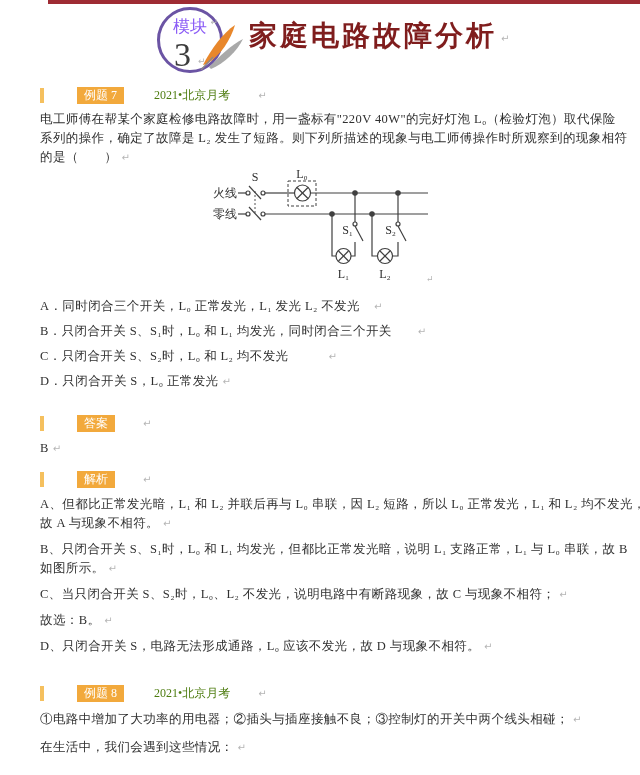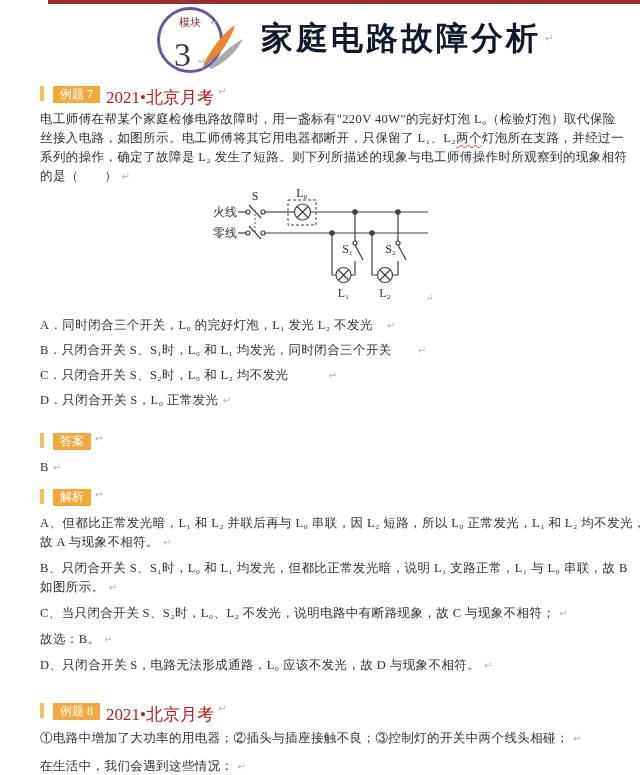--- a/index.html
+++ b/index.html
@@ -7,35 +7,35 @@
     width:640px;height:775px;position:relative;background:#ffffff;
     font-family:"Liberation Serif","DejaVu Serif",serif;
     color:#2f2f2f;overflow:hidden;
   }
   .top-bar{position:absolute;top:0;left:48px;right:0;height:4px;background:#9E2B33;}
   
   .header{position:absolute;top:7px;left:157px;display:flex;align-items:flex-start;}
   .module-circle{position:relative;width:60px;height:60px;border:3px solid #6B54A4;
     border-radius:50%;background:#fff;flex:0 0 auto;z-index:1;}
   .module-label{position:absolute;top:5px;left:50%;transform:translateX(-50%);
-    font-size:11px;color:#7f1d1d;white-space:nowrap;}
+    font-size:17px;color:#8b5cf6;white-space:nowrap;}
   .module-number{position:absolute;bottom:-4px;left:14px;font-size:34px;color:#3c3c3c;}
   .module-ret{position:absolute;font-size:9px;color:#b5b5b5;font-family:"DejaVu Sans",sans-serif;}
   .mret1{top:7px;right:2px;}
   .mret2{bottom:4px;left:38px;}
   .feather{margin-left:-24px;margin-top:16px;z-index:2;flex:0 0 auto;}
-  .page-title{font-size:32px;color:#0f172a;letter-spacing:3px;margin-left:16px;margin-top:10px;
+  .page-title{font-size:28px;color:#7f1d1d;letter-spacing:3px;margin-left:4px;margin-top:10px;
     white-space:nowrap;}
   
   .content{position:absolute;top:86px;left:40px;right:30px;}
-  .sec-head{display:flex;align-items:flex-start;height:18px;}
+  .sec-head{display:flex;align-items:center;height:18px;gap:24px;}
   .vbar{width:4px;height:15px;background:#F5C05E;margin-right:9px;flex:0 0 auto;}
   .badge{background:#F2A93C;color:#ffffff;font-size:12px;line-height:17px;
     padding:0 7px;white-space:nowrap;}
-  .source{color:#b91c1c;font-size:17px;margin-left:6px;white-space:nowrap;}
+  .source{color:#4d7c0f;font-size:12px;margin-left:6px;white-space:nowrap;}
   .ret{color:#b5b5b5;font-size:10px;margin-left:4px;font-family:"DejaVu Sans",sans-serif;}
   .line{margin:0;font-size:12.5px;line-height:19px;letter-spacing:0.4px;white-space:nowrap;}
   .para{margin-top:6px;}
   .squiggle{text-decoration:underline wavy #e03c31;text-decoration-thickness:1px;text-underline-offset:2px;}
   .options7{margin-top:8px;}
   .options7 .line{line-height:24px;}
   .figure{margin-left:140px;margin-top:3px;width:270px;height:116px;}
   svg text{font-size:12px;fill:#2e2e2e;}
   .sec{margin-top:0;}
   .answer-sec{margin-top:20px;}
@@ -71,21 +71,20 @@
 
   <section class="sec">
     <div class="sec-head">
       <span class="vbar"></span>
       <span class="badge">例题 7</span>
       <span class="source">2021•北京月考</span>
       <span class="ret">↵</span>
     </div>
     <div class="para">
       <p class="line">电工师傅在帮某个家庭检修电路故障时，用一盏标有"220V 40W"的完好灯泡 L₀（检验灯泡）取代保险</p>
-      <p class="line"><span>丝接入电路，如图所示。电工师傅将其它用电器都断开，只保留了 L₁、L₂</span><span class="squiggle">两个</span><span>灯泡所在支路，并经过一</span></p>
       <p class="line">系列的操作，确定了故障是 L₂ 发生了短路。则下列所描述的现象与电工师傅操作时所观察到的现象相符</p>
       <p class="line"><span>的是（　　）</span><span class="ret">↵</span></p>
     </div>
 
     <div class="figure">
       <svg width="270" height="116" viewBox="0 0 270 116">
         <g stroke="#404040" stroke-width="1.2" fill="none">
 
           <line x1="58" y1="23" x2="66" y2="23"></line>
           <line x1="85" y1="23" x2="114" y2="23"></line>
@@ -136,21 +135,21 @@
         <text x="122" y="8" text-anchor="middle">L₀</text>
         <text x="173" y="64" text-anchor="end">S₁</text>
         <text x="216" y="64" text-anchor="end">S₂</text>
         <text x="163.5" y="108" text-anchor="middle">L₁</text>
         <text x="205" y="108" text-anchor="middle">L₂</text>
         <text x="246" y="112" style="font-size:9px;fill:#b5b5b5;">↵</text>
       </svg>
     </div>
 
     <div class="options7">
-      <p class="line"><span>A．同时闭合三个开关，L₀ 的完好灯泡，L₁ 发光 L₂ 不发光</span><span class="ret" style="margin-left:14px;">↵</span></p>
+      <p class="line"><span>A．同时闭合三个开关，L₀ 正常发光，L₁ 发光 L₂ 不发光</span><span class="ret" style="margin-left:14px;">↵</span></p>
       <p class="line"><span>B．只闭合开关 S、S₁时，L₀ 和 L₁ 均发光，同时闭合三个开关</span><span class="ret" style="margin-left:26px;">↵</span></p>
       <p class="line"><span>C．只闭合开关 S、S₂时，L₀ 和 L₂ 均不发光</span><span class="ret" style="margin-left:40px;">↵</span></p>
       <p class="line"><span>D．只闭合开关 S，L₀ 正常发光</span><span class="ret">↵</span></p>
     </div>
   </section>
 
   <section class="sec answer-sec">
     <div class="sec-head">
       <span class="vbar"></span>
       <span class="badge">答案</span>

